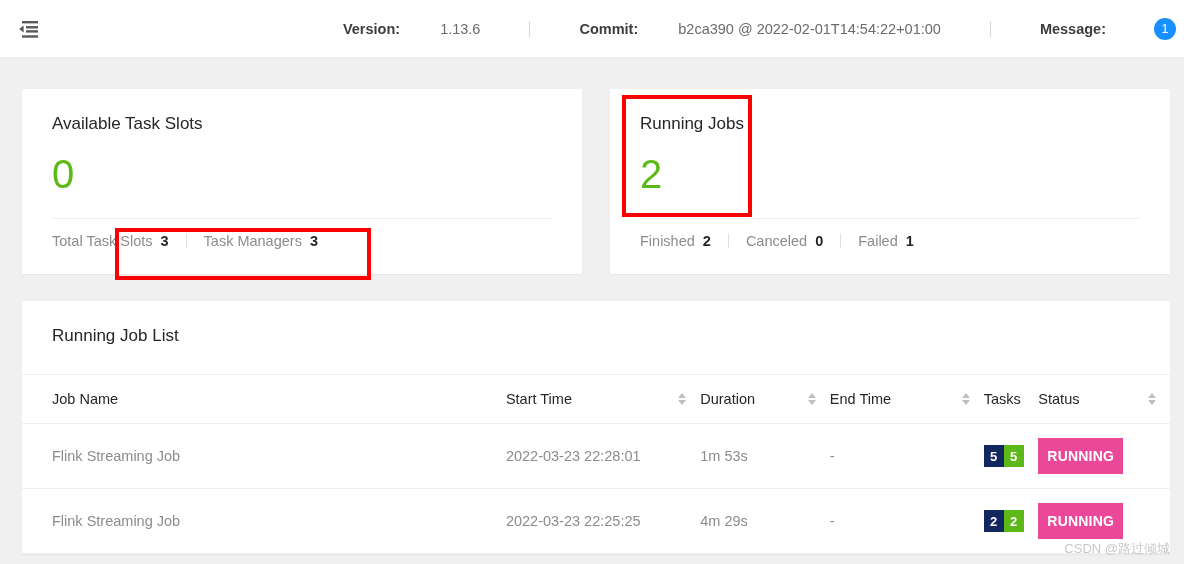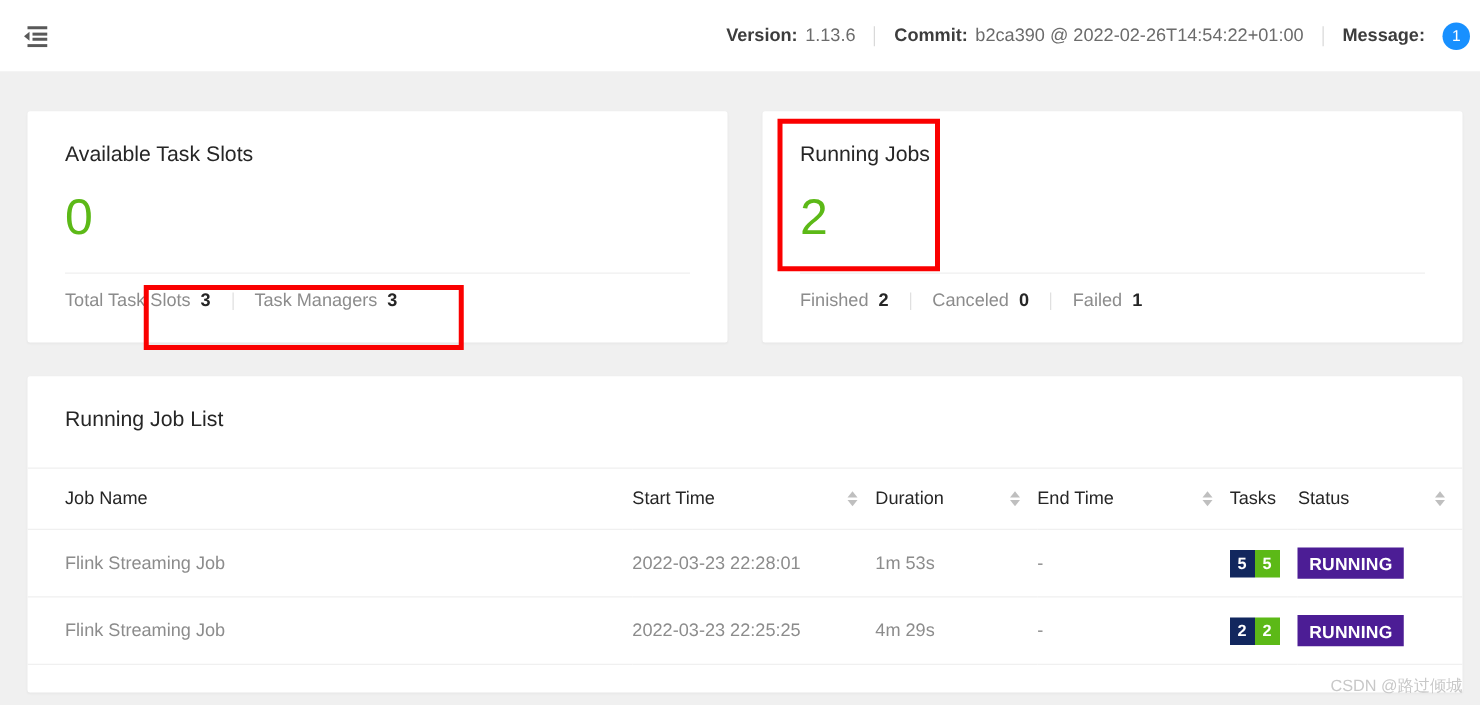--- a/index.html
+++ b/index.html
@@ -35,20 +35,21 @@
     cursor: pointer;
   }
   .topbar-meta {
     margin-left: auto;
     display: flex;
     align-items: center;
     font-size: 14.5px;
     color: #5a5a5a;
     white-space: nowrap;
     padding-right: 6px;
+    gap: 34px;
   }
   .meta-label {
     font-weight: bold;
     color: #3d3d3d;
   }
   .meta-value {
     color: #6b6b6b;
     margin-left: 6px;
   }
   .meta-sep {
@@ -212,23 +213,23 @@
     color: #ffffff;
     box-sizing: border-box;
   }
   .task-badge.navy  { background: #12275e; }
   .task-badge.green { background: #5cb917; }
 
   .status-badge {
     display: inline-flex;
     align-items: center;
     justify-content: center;
-    height: 25px;
+    height: 36px;
     padding: 0 9px;
-    background: #4c1d95;
+    background: #ec4899;
     color: #ffffff;
     font-size: 14px;
     font-weight: bold;
     letter-spacing: 0.2px;
   }
 
   
   .annot-rect {
     position: absolute;
     border: 4px solid #fa0000;
@@ -265,21 +266,21 @@
     </svg>
   </div>
 
   <div class="topbar-meta">
     <span class="meta-label">Version:</span>
     <span class="meta-value">1.13.6</span>
 
     <span class="meta-sep"></span>
 
     <span class="meta-label">Commit:</span>
-    <span class="meta-value">b2ca390 @ 2022-02-26T14:54:22+01:00</span>
+    <span class="meta-value">b2ca390 @ 2022-02-01T14:54:22+01:00</span>
 
     <span class="meta-sep"></span>
 
     <span class="meta-label">Message:</span>
     <span class="msg-badge">1</span>
   </div>
 </div>
 
 <div class="cards-row">
 

